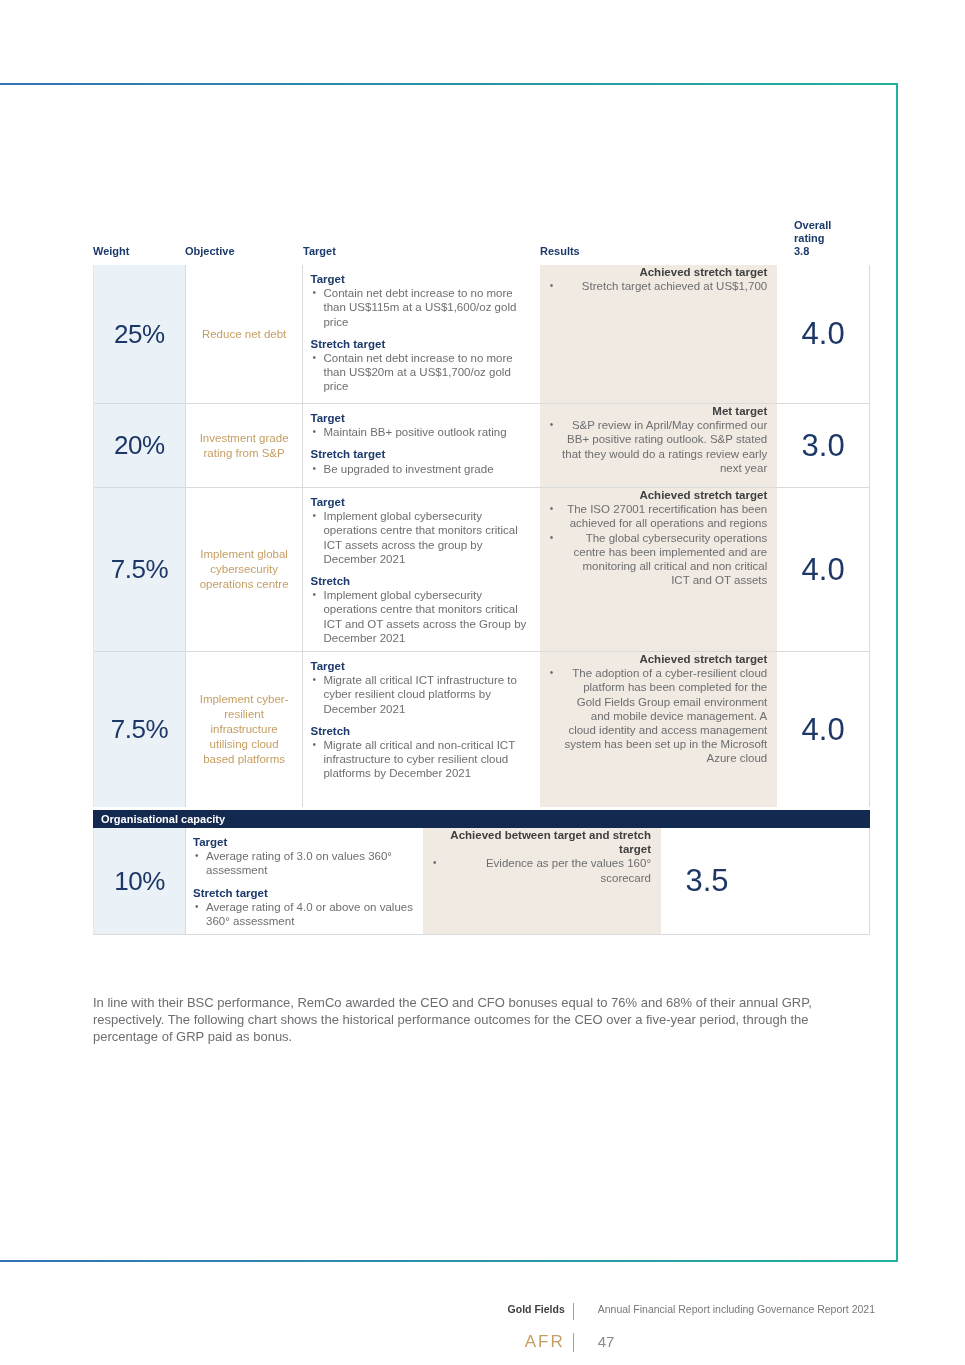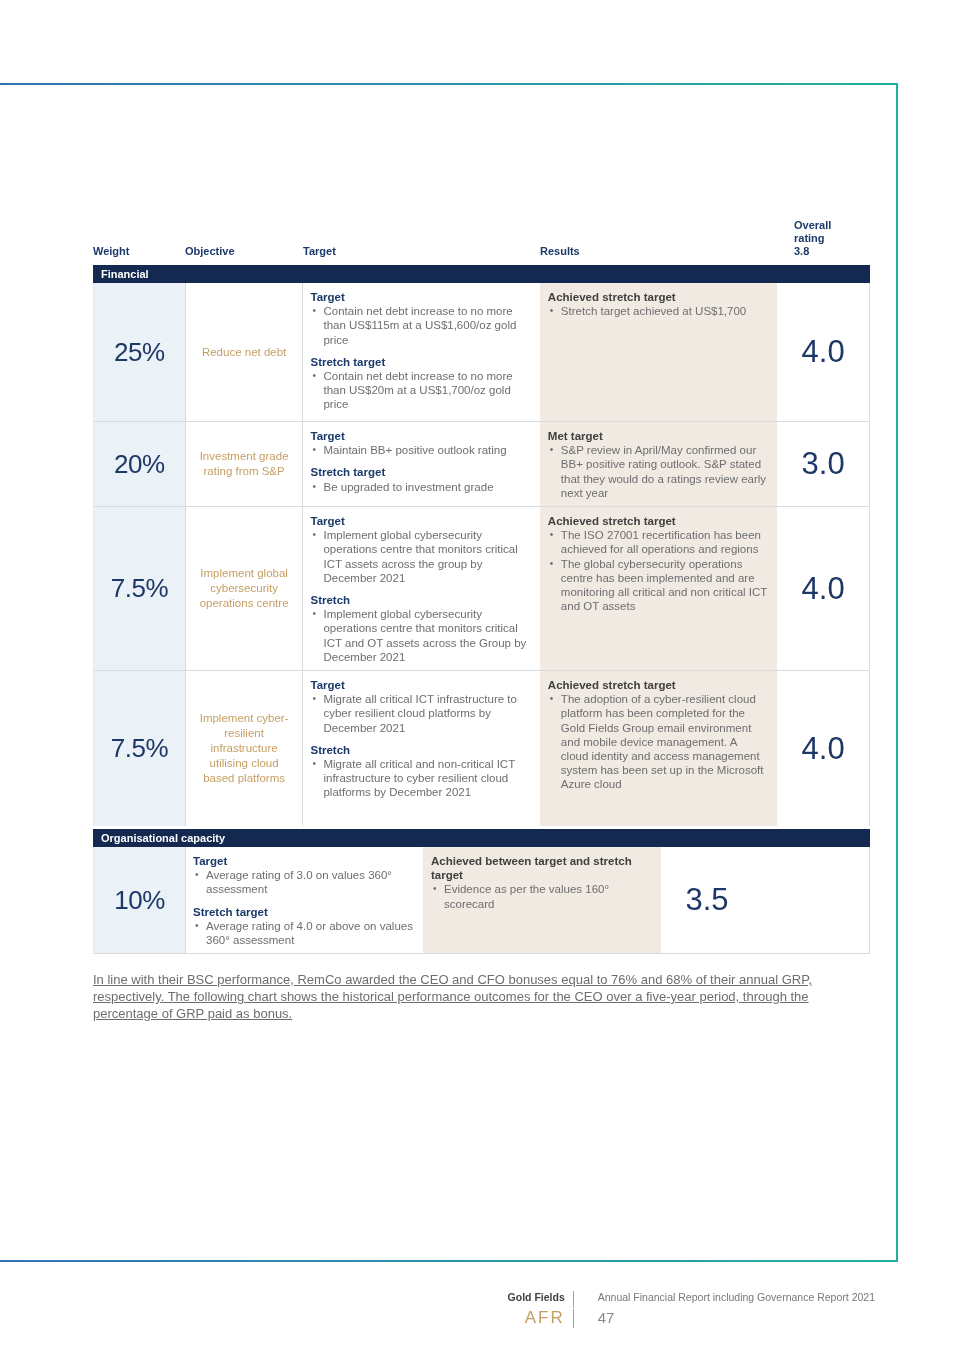--- a/index.html
+++ b/index.html
@@ -48,38 +48,38 @@
   .r1{min-height:138px;} .r2{min-height:84px;} .r3{min-height:161px;}
   .r4{min-height:156px;} .r5{min-height:107px;}
 
   .c-weight{width:92px;background:var(--light-blue);display:flex;
     align-items:center;justify-content:center;border-right:1px solid var(--line);}
   .weight-val{font-size:26px;font-weight:300;color:var(--big-num);letter-spacing:-0.5px;}
   .c-objective{width:118px;display:flex;align-items:center;justify-content:center;
     text-align:center;padding:4px 7px;border-right:1px solid var(--line);}
   .objective-label{font-size:11.5px;font-weight:normal;color:var(--gold);line-height:15px;}
   .c-target{width:237px;padding:7px 9px 6px 7px;}
-  .c-results{width:238px;background:var(--beige);padding:7px 10px 6px 8px;}
+  .c-results{width:238px;background:var(--beige);padding:0 10px 6px 8px;text-align:right;}
   .c-rating{width:92px;display:flex;align-items:center;justify-content:center;}
   .rating-val{font-size:31px;font-weight:300;color:var(--big-num);}
 
   .blk{margin-bottom:8px;}
   .blk:last-child{margin-bottom:0;}
   .blk-heading{font-size:11.5px;font-weight:bold;color:var(--navy-text);line-height:14.2px;}
   .res-heading{font-size:11.5px;font-weight:bold;color:var(--dark-gray);line-height:14.2px;}
   .bullet{position:relative;padding-left:13px;font-size:11.5px;color:var(--gray);line-height:14.2px;}
   .bullet::before{content:"•";position:absolute;left:2px;top:0;color:var(--gray);font-size:10px;}
 
   
-  .body-copy{position:absolute;left:93px;top:971px;width:782px;
-    font-size:13px;line-height:17px;color:var(--gray);text-decoration:underline;}
+  .body-copy{position:absolute;left:93px;top:994px;width:782px;
+    font-size:13px;line-height:17px;color:var(--gray);}
 
   
   .footer{position:absolute;top:1291px;right:90px;}
-  .f-row{display:flex;align-items:center;}
+  .f-row{display:flex;align-items:center;margin-top:12px;}
   .f-left{width:130px;text-align:right;padding-right:8px;}
   .f-right{border-left:1px solid var(--gold);padding-left:24px;}
   .f-brand{font-size:10.5px;font-weight:bold;color:var(--dark-gray);}
   .f-report{font-size:10.5px;color:#77787b;}
   .f-row.first .f-left,.f-row.first .f-right{padding-bottom:5px;}
   .f-afr{font-size:17px;color:var(--gold);letter-spacing:2px;}
   .f-page{font-size:15px;color:#8a8a8d;}
   .f-row.second .f-right{padding-bottom:2px;}
 </style>
 </head>
@@ -95,21 +95,20 @@
     <div class="head-cell hw">Weight</div>
     <div class="head-cell ho">Objective</div>
     <div class="head-cell ht">Target</div>
     <div class="head-cell hr">Results</div>
     <div class="head-cell hg">
       <span class="lbl">Overall rating</span>
       <span class="lbl">3.8</span>
     </div>
   </div>
 
-  <div class="section-bar">Financial</div>
 
   <div class="t-body">
 
     <div class="row r1">
       <div class="c-weight">
         <span class="weight-val">25%</span>
       </div>
       <div class="c-objective">
         <span class="objective-label">Reduce net debt</span>
       </div>

